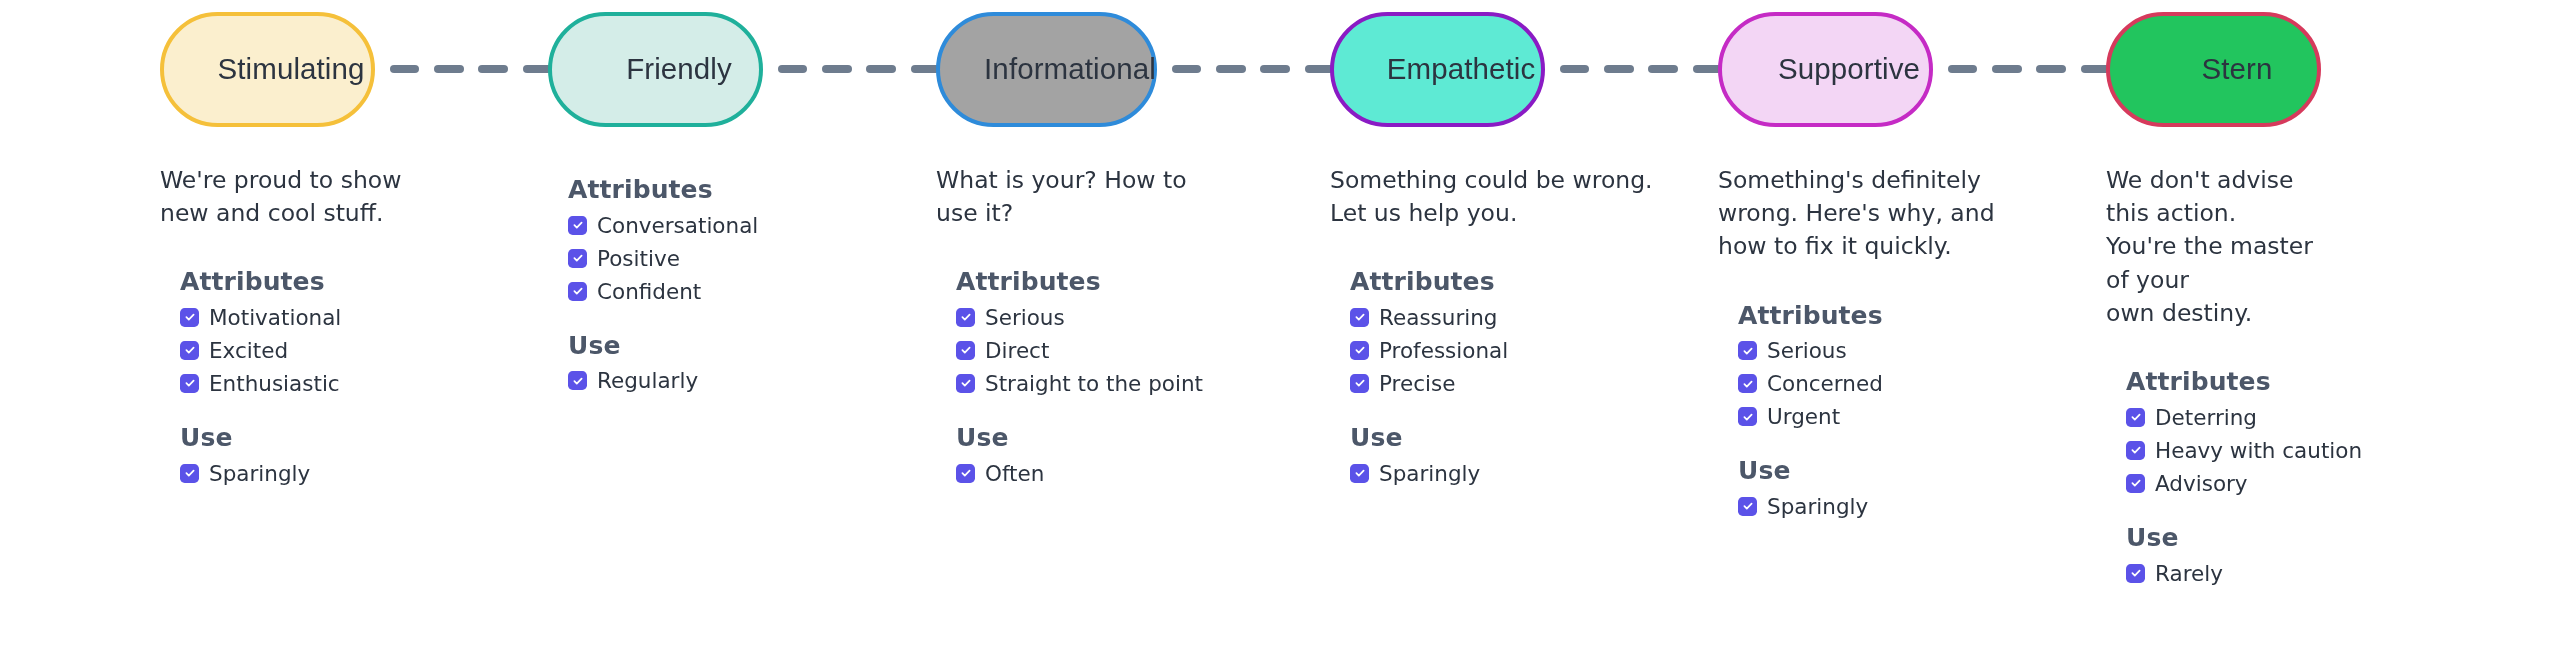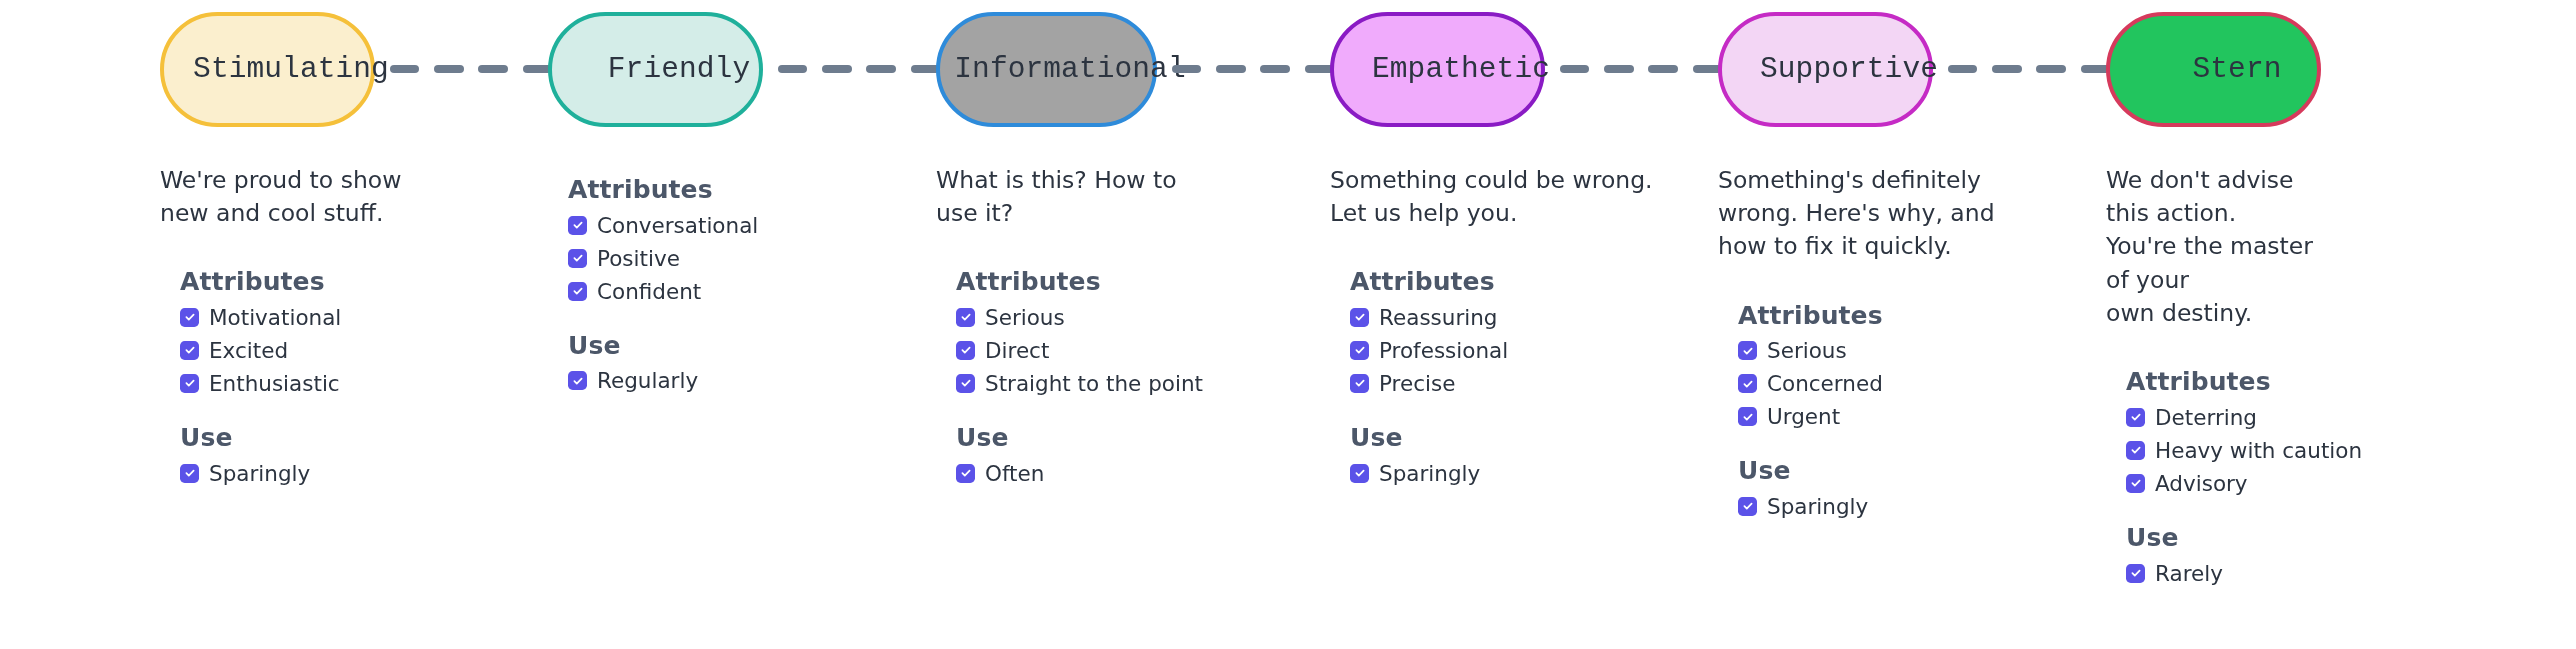--- a/index.html
+++ b/index.html
@@ -49,21 +49,21 @@
     border-style:solid;
     border-width:4px;
     box-sizing:border-box;
   }
   .pill-label{
     font-size:29.5px;
     font-weight:400;
     color:#2C3440;
     letter-spacing:0.1px;
     white-space:nowrap;
-    font-family:Liberation Mono, monospace;
+    font-family:Liberation Sans, sans-serif;
     margin-left:47px;
   }
 
   
   .connector{
     display:flex;
     flex-direction:row;
     align-items:center;
     gap:14.8px;
     padding:0 14.8px;
@@ -243,21 +243,21 @@
           <div class="pill" style="width: 221px; background: #a3a3a3; border-color: rgb(46, 139, 218);">
             <span class="pill-label">Informational</span>
           </div>
           <div class="connector">
             <span class="dash" style="background: rgb(110, 124, 142);"></span>
             <span class="dash" style="background: rgb(110, 124, 142);"></span>
             <span class="dash" style="background: rgb(110, 124, 142);"></span>
             <span class="dash" style="background: rgb(110, 124, 142);"></span>
           </div>
         </div>
-        <div class="desc">What is this? How to
+        <div class="desc">What is your? How to
 use it?</div>
         <div class="groups">
           <div class="group">
             <div class="group-title">Attributes</div>
             <div class="check-item">
               <span class="checkbox" style="background: rgb(91, 82, 232);">
                 <svg width="12" height="12" viewBox="0 0 18 18" aria-hidden="true">
                   <path d="M3.6 9.3 L7.2 12.8 L14.4 5.4" fill="none" stroke="#ffffff" stroke-width="2.6" stroke-linecap="round" stroke-linejoin="round"></path>
                 </svg>
               </span>
@@ -288,21 +288,21 @@
                   <path d="M3.6 9.3 L7.2 12.8 L14.4 5.4" fill="none" stroke="#ffffff" stroke-width="2.6" stroke-linecap="round" stroke-linejoin="round"></path>
                 </svg>
               </span>
               <span class="check-label">Often</span>
             </div>
           </div>
         </div>
       </div>
       <div class="column" style="width: 388px;">
         <div class="pill-row">
-          <div class="pill" style="width: 215px; background: #f0abfc; border-color: rgb(138, 27, 196);">
+          <div class="pill" style="width: 215px; background: #5eead4; border-color: rgb(138, 27, 196);">
             <span class="pill-label">Empathetic</span>
           </div>
           <div class="connector">
             <span class="dash" style="background: rgb(110, 124, 142);"></span>
             <span class="dash" style="background: rgb(110, 124, 142);"></span>
             <span class="dash" style="background: rgb(110, 124, 142);"></span>
             <span class="dash" style="background: rgb(110, 124, 142);"></span>
           </div>
         </div>
         <div class="desc">Something could be wrong.

